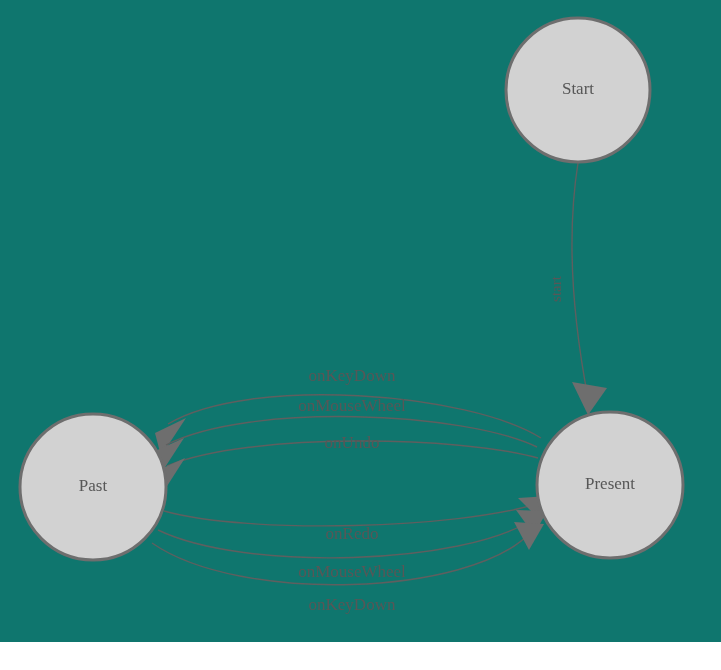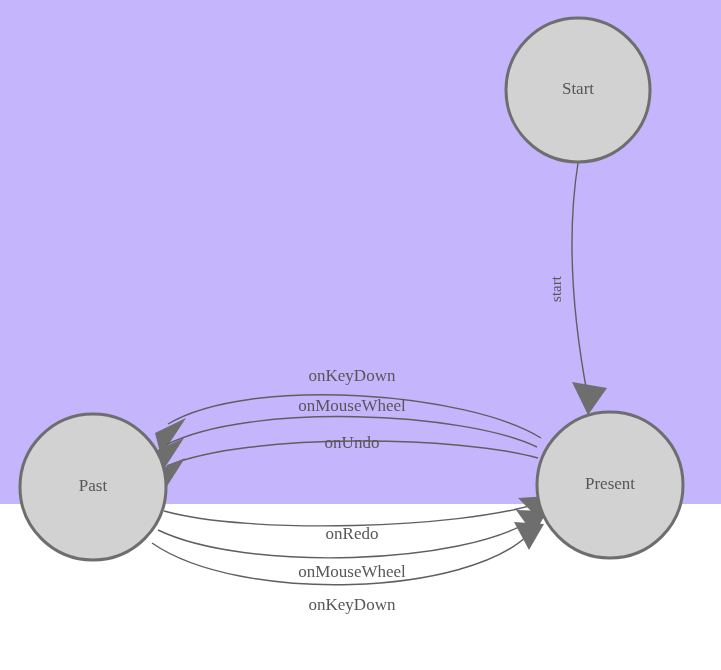--- a/index.html
+++ b/index.html
@@ -10,22 +10,22 @@
   }
   body {
     width: 721px;
     height: 670px;
     overflow: hidden;
     font-family: "Liberation Serif", "DejaVu Serif", serif;
   }
   #diagram-root {
     position: relative;
     width: 721px;
-    height: 504px;
-    background: #c4b5fd;
+    height: 642px;
+    background: #0f766e;
   }
   svg#graph {
     position: absolute;
     top: 0;
     left: 0;
     width: 721px;
     height: 670px;
     display: block;
   }
   .node-shape {

